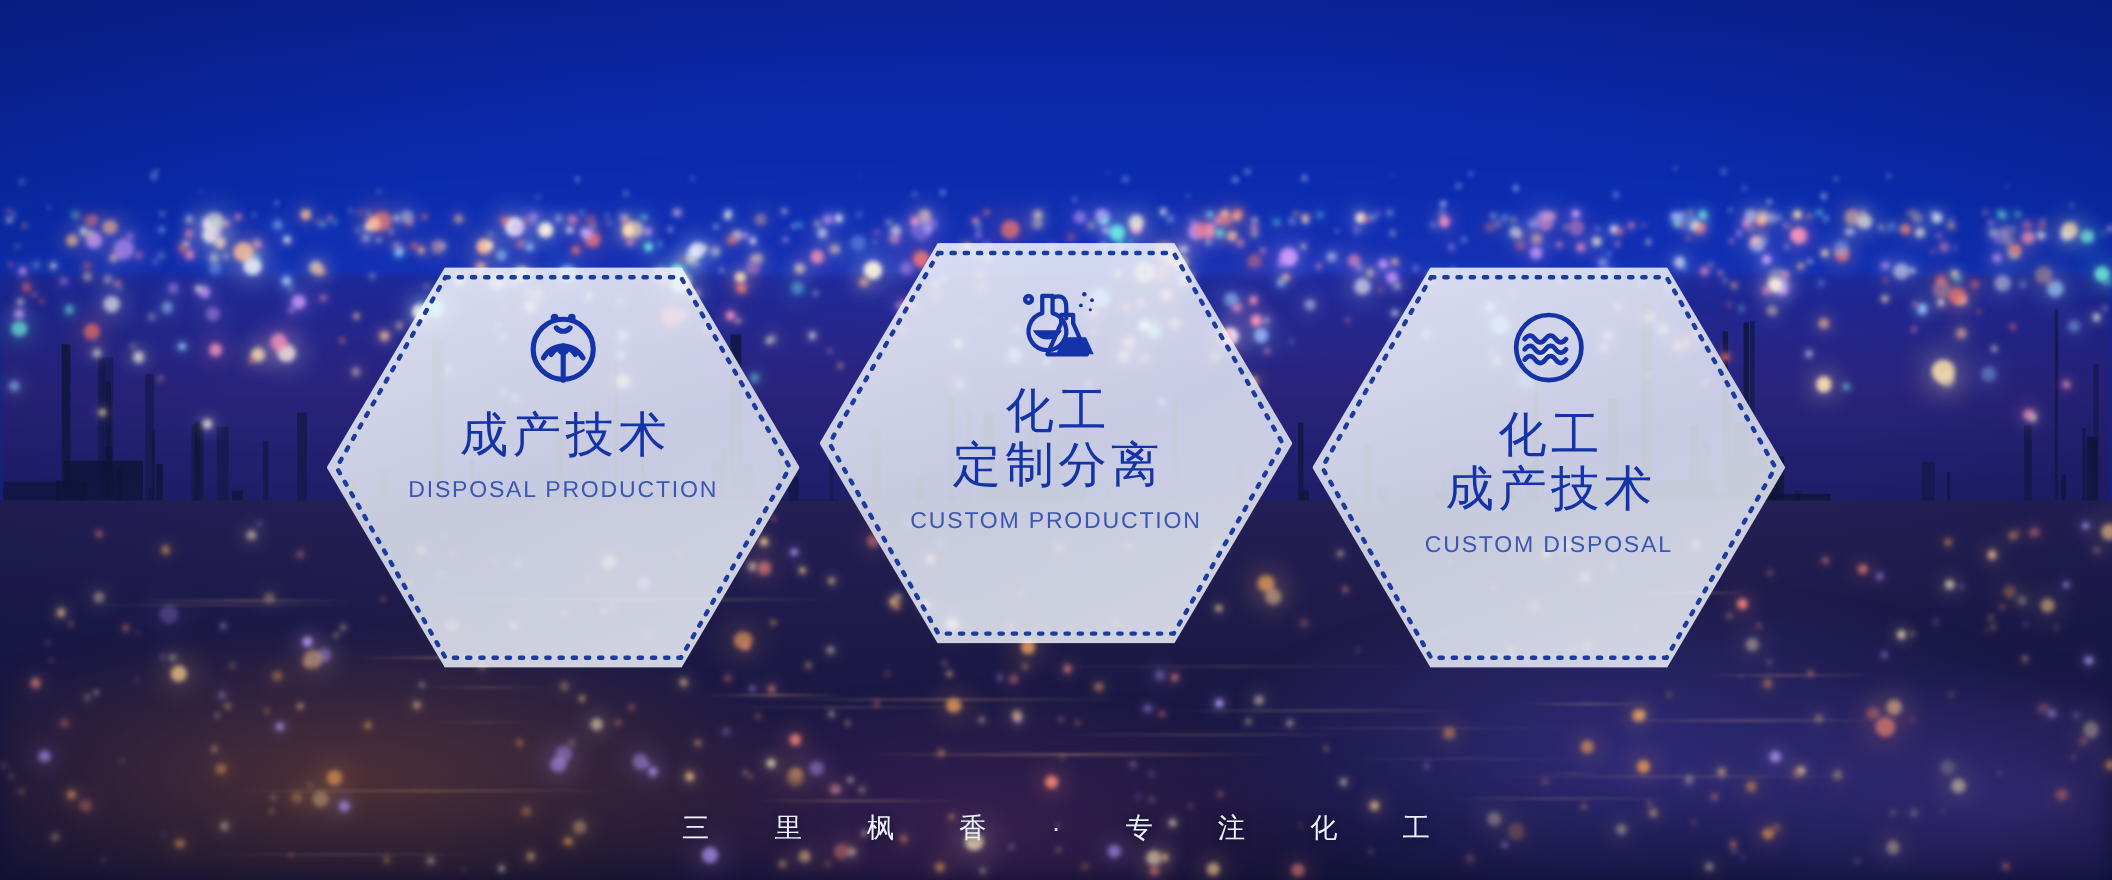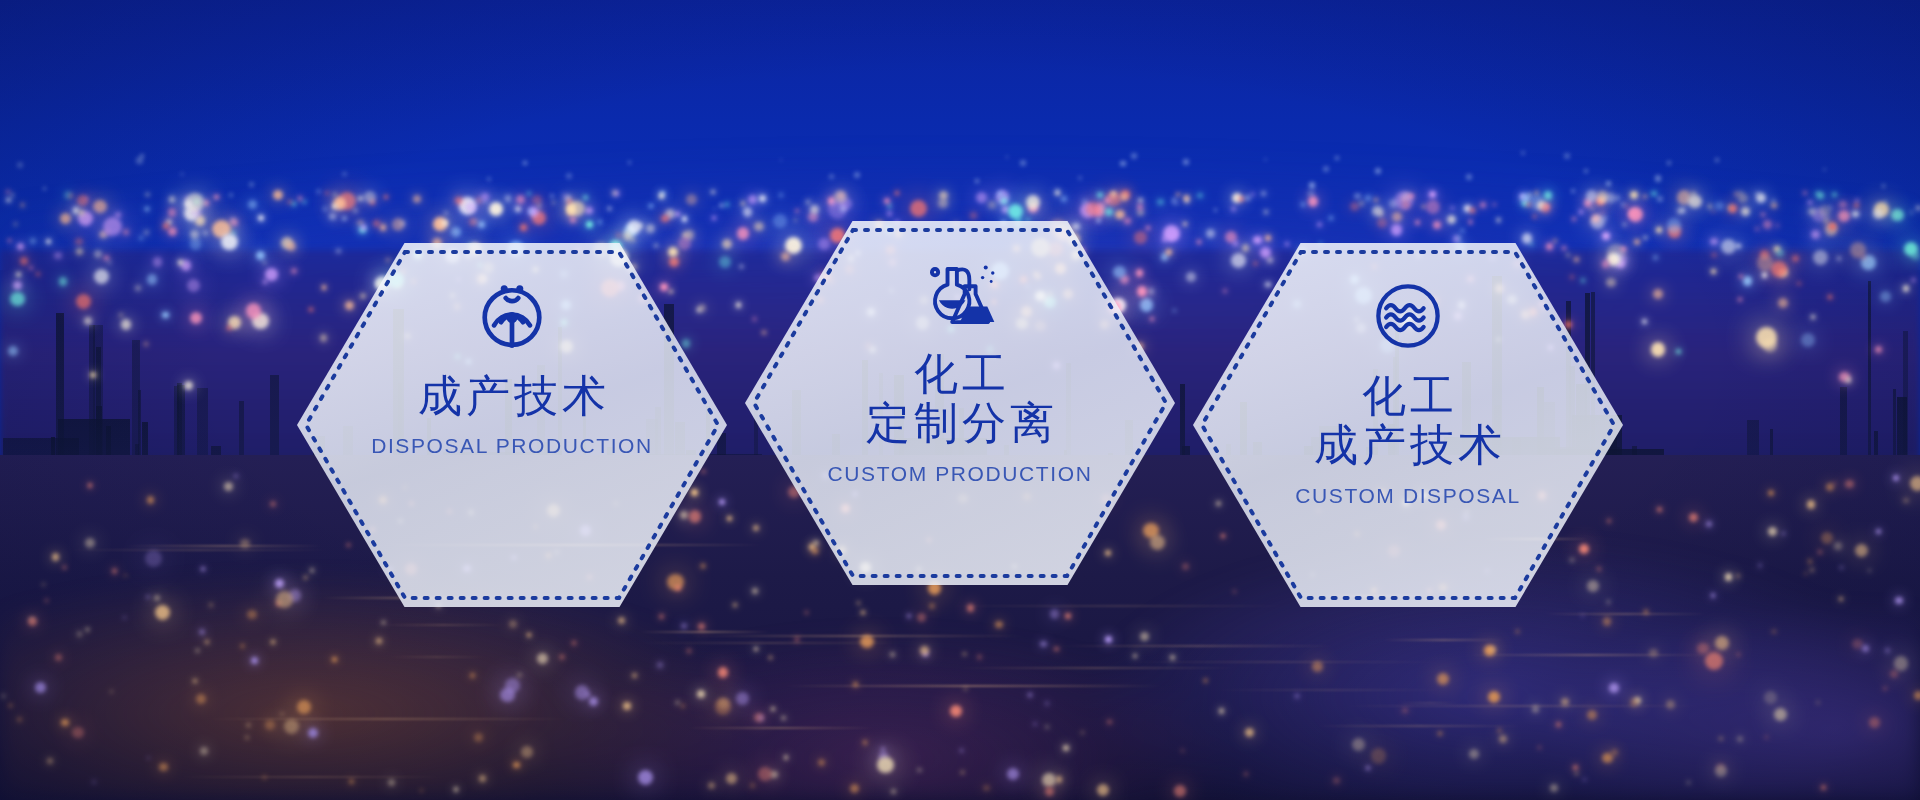--- a/index.html
+++ b/index.html
@@ -1391,13 +1391,14 @@
       </div>
       <div class="hex-cn">
         <span>化工</span>
         <span class="l2">成产技术</span>
       </div>
       <div class="hex-en">CUSTOM DISPOSAL</div>
     </div>
 
   </div>
 
+  <div class="tagline">三 里 枫 香 · 专 注 化 工</div>
 </div>
 
 </body></html>

